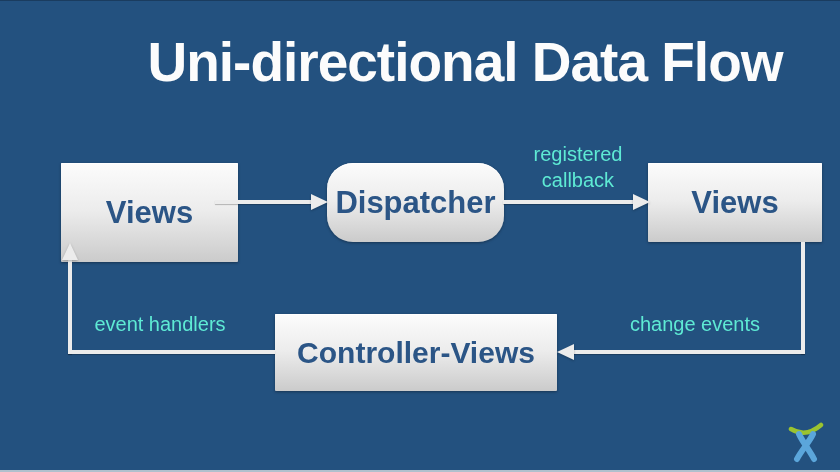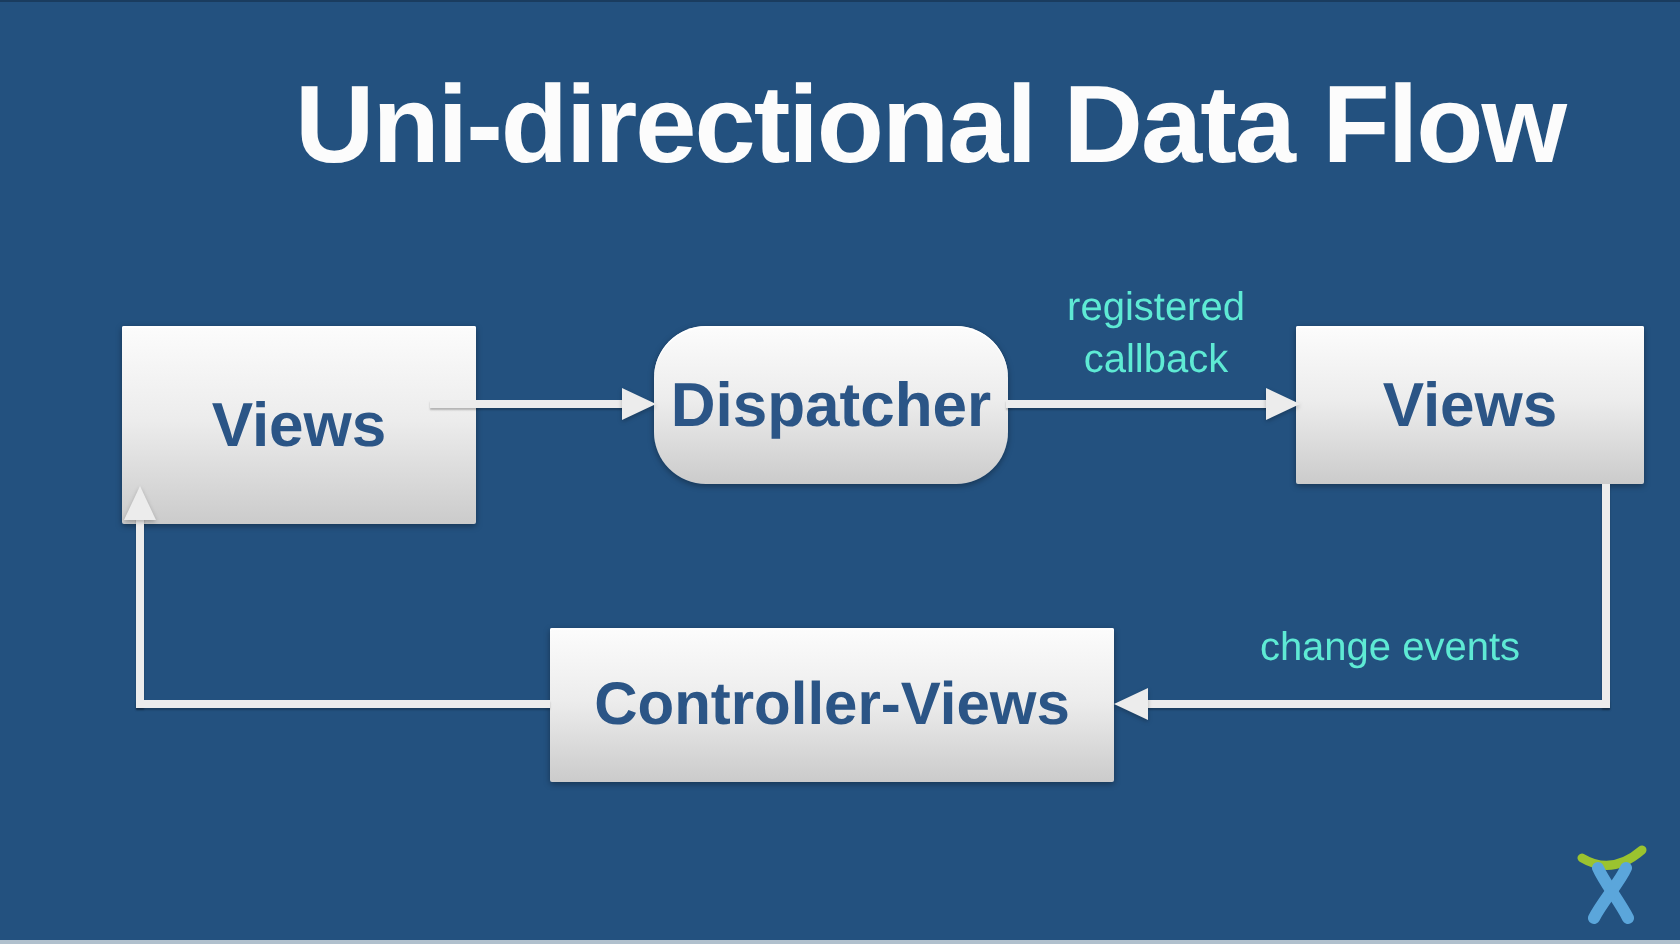--- a/index.html
+++ b/index.html
@@ -98,20 +98,21 @@
   <div class="edge-label lbl-registered">registered callback</div>
 
   <div class="seg seg-v seg-a3v"></div>
   <div class="seg seg-h seg-a3h"></div>
   <div class="head head-left head-a3"></div>
   <div class="edge-label lbl-change">change events</div>
 
   <div class="seg seg-v seg-a4v"></div>
   <div class="seg seg-h seg-a4h"></div>
   <div class="head head-up head-a4"></div>
+  <div class="edge-label lbl-event">event handlers</div>
 
   <svg class="logo" viewBox="0 0 36 42">
     <path d="M3,8 Q18,17 33,4" fill="none" stroke="#9BC32F" stroke-width="4.5" stroke-linecap="round"></path>
     <path d="M11,13 C14,20 22,30 26,38" fill="none" stroke="#5BA6DB" stroke-width="6" stroke-linecap="round"></path>
     <path d="M25,13 C22,20 13,30 9,38" fill="none" stroke="#5BA6DB" stroke-width="6" stroke-linecap="round"></path>
   </svg>
 
   <div class="bottom-edge"></div>
 </div>
 

